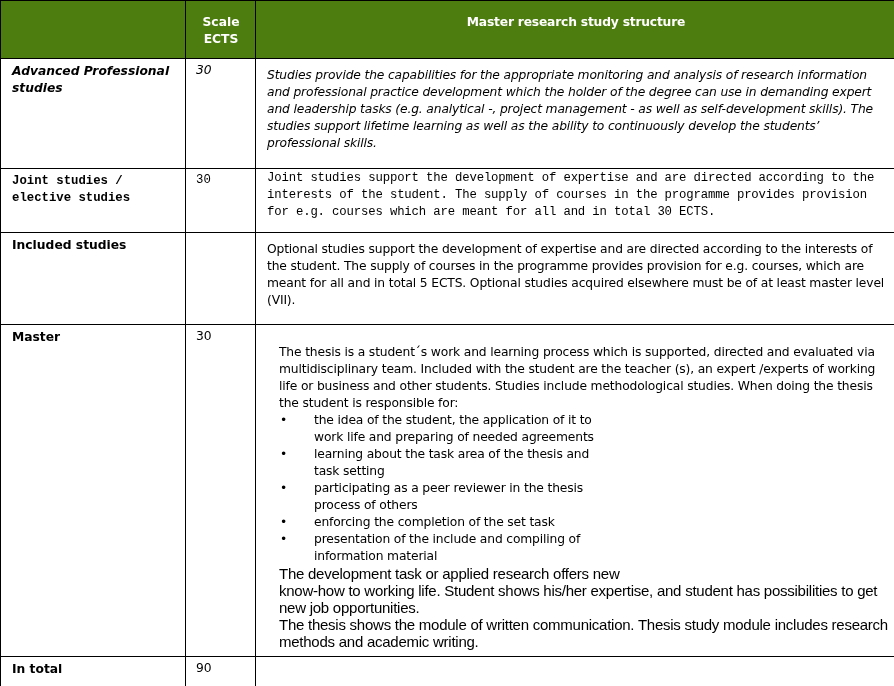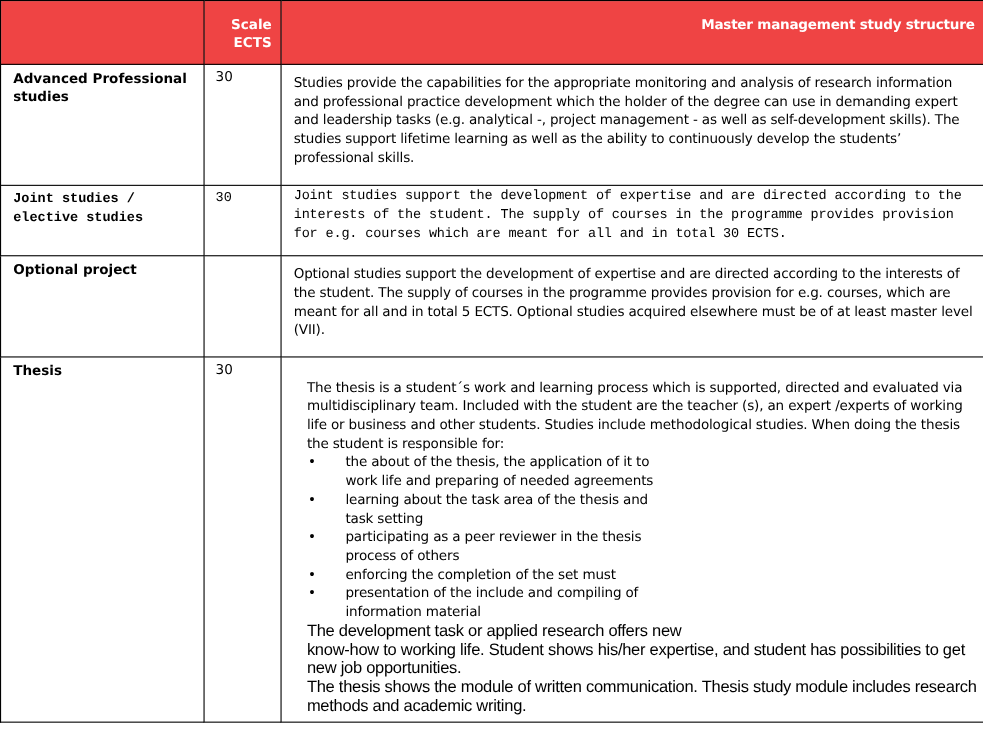--- a/index.html
+++ b/index.html
@@ -14,39 +14,39 @@
     }
     table.study td, table.study th {
       border: 1px solid #000;
       vertical-align: top;
       padding: 0;
     }
     col.c1 { width: 185px; }
     col.c2 { width: 70px; }
     col.c3 { width: 639px; }
     tr.hdr th {
-      background: #ef4444;
+      background: #4d7c0f;
       color: #ffffff;
       font-weight: bold;
-      text-align: right;
+      text-align: center;
       height: 57px;
     }
     .hpad { padding: 13px 8px 0 10px; letter-spacing: -0.2px; }
     .hpad1 { padding: 13px 8px 0 9px; }
     .name { font-weight: bold; padding: 4px 6px 0 11px; line-height: 17px; }
     .ects { padding: 3px 0 0 10px; }
     .desc { padding: 0 8px 0 11px; letter-spacing: -0.15px; }
     .desc.tp20 { padding-top: 8px; }
     .desc.tp2 { padding-top: 1px; }
     .desc.thesis { padding-left: 23px; padding-top: 19px; padding-right: 4px; }
     .desc.thesis .nar { font-family: "Liberation Sans", sans-serif; font-size: 15px; letter-spacing: -0.25px; }
     ul.bullets { list-style: none; margin: 0; padding: 0; }
     ul.bullets li { position: relative; padding-left: 35px; width: 300px; }
     ul.bullets li .dot { position: absolute; left: 1px; top: 0; }
-    tr.r1 td { height: 109px; }
+    tr.r1 td { height: 109px; font-style: italic; }
     tr.r2 td { height: 63px; font-family: Liberation Mono, monospace; }
     tr.r3 td { height: 91px; }
     tr.r4 td { height: 331px; }
     tr.rt td { height: 29px; }
     .p { margin: 0; }
   </style>
 </head>
 <body>
 
 <table class="study">
@@ -60,21 +60,21 @@
     <th>
           <div class="hpad1"></div>
         </th>
     <th>
       <div class="hpad1">
         <div>Scale</div>
         <div>ECTS</div>
       </div>
     </th>
     <th>
-      <div class="hpad">Master management study structure</div>
+      <div class="hpad">Master research study structure</div>
     </th>
   </tr>
 
   <tr class="r1">
     <td>
           <div class="name">Advanced Professional studies</div>
         </td>
     <td>
           <div class="ects">30</div>
         </td>
@@ -90,50 +90,61 @@
     <td>
           <div class="ects">30</div>
         </td>
     <td>
           <div class="desc tp2">Joint studies support the development of expertise and are directed according to the interests of the student. The supply of courses in the programme  provides provision for e.g. courses which are meant for all and in total 30 ECTS.</div>
         </td>
   </tr>
 
   <tr class="r3">
     <td>
-          <div class="name">Optional project</div>
+          <div class="name">Included studies</div>
         </td>
     <td>
           <div class="ects"></div>
         </td>
     <td>
           <div class="desc tp20">Optional studies support the development of expertise and are directed according to the interests of the student. The supply of courses in the programme provides provision for e.g. courses, which are meant for all and in total 5 ECTS. Optional studies acquired elsewhere must be of at least master level (VII).</div>
         </td>
   </tr>
 
   <tr class="r4">
     <td>
-          <div class="name">Thesis</div>
+          <div class="name">Master</div>
         </td>
     <td>
           <div class="ects">30</div>
         </td>
     <td>
       <div class="desc thesis">
         <p class="p">The thesis is a student´s work and learning process which is supported, directed and evaluated via multidisciplinary team. Included with the student are the teacher (s), an expert /experts of working life or business and other students. Studies include methodological studies. When doing the thesis the student is responsible for:</p>
         <ul class="bullets">
-          <li><span class="dot">•</span><span>the about of the thesis, the application of it to work life and preparing of needed agreements</span></li>
+          <li><span class="dot">•</span><span>the idea of the student, the application of it to work life and preparing of needed agreements</span></li>
           <li><span class="dot">•</span><span>learning about the task area of the thesis and task setting</span></li>
           <li><span class="dot">•</span><span>participating as a peer reviewer in the thesis process of others</span></li>
-          <li><span class="dot">•</span><span>enforcing the completion of the set must</span></li>
+          <li><span class="dot">•</span><span>enforcing the completion of the set task</span></li>
           <li><span class="dot">•</span><span>presentation of the include and compiling of information material</span></li>
         </ul>
         <div class="nar">
           <p class="p">The development task or applied research offers new</p>
           <p class="p">know-how to working life. Student shows his/her expertise, and student has possibilities to get new job opportunities.</p>
           <p class="p">The thesis shows the module of written communication. Thesis study module includes research methods and academic writing.</p>
         </div>
       </div>
     </td>
   </tr>
 
+  <tr class="rt">
+    <td>
+          <div class="name">In total</div>
+        </td>
+    <td>
+          <div class="ects">90</div>
+        </td>
+    <td>
+          <div class="desc"></div>
+        </td>
+  </tr>
 </tbody>
   </table>
 
 </body></html>

